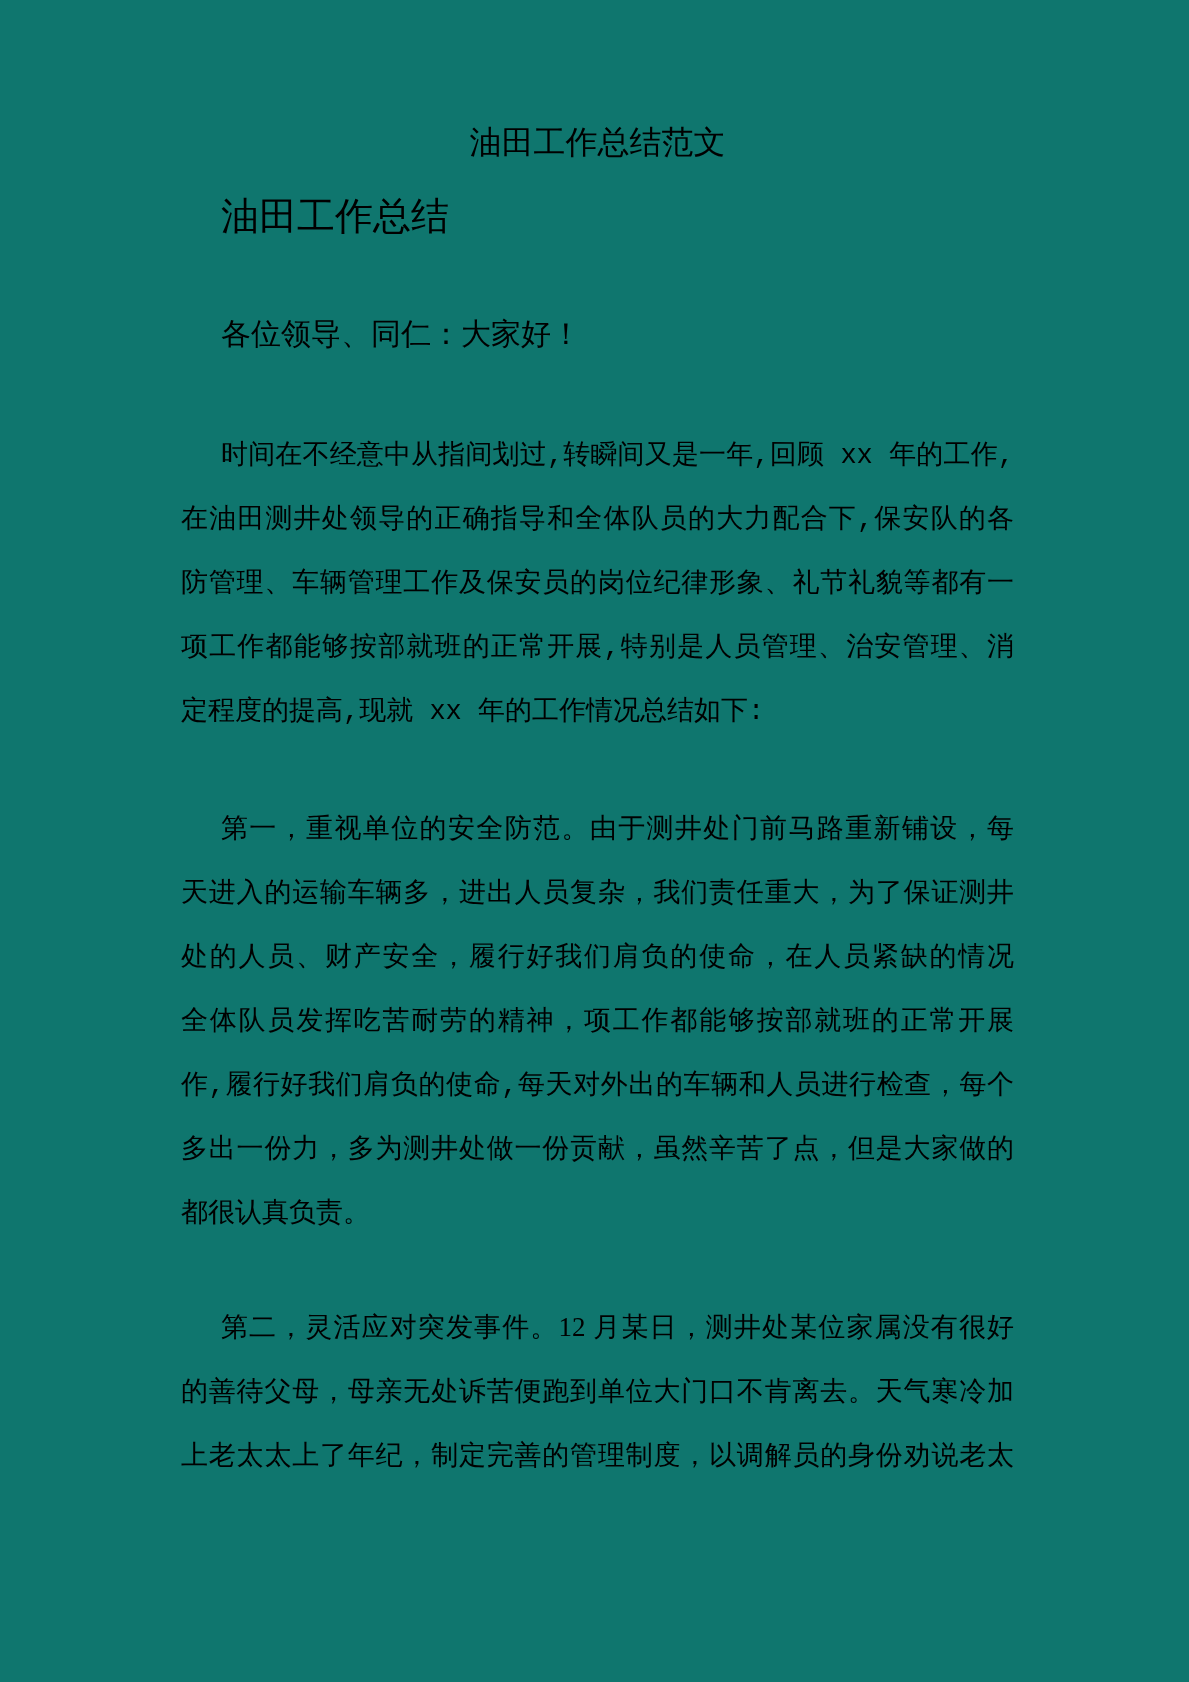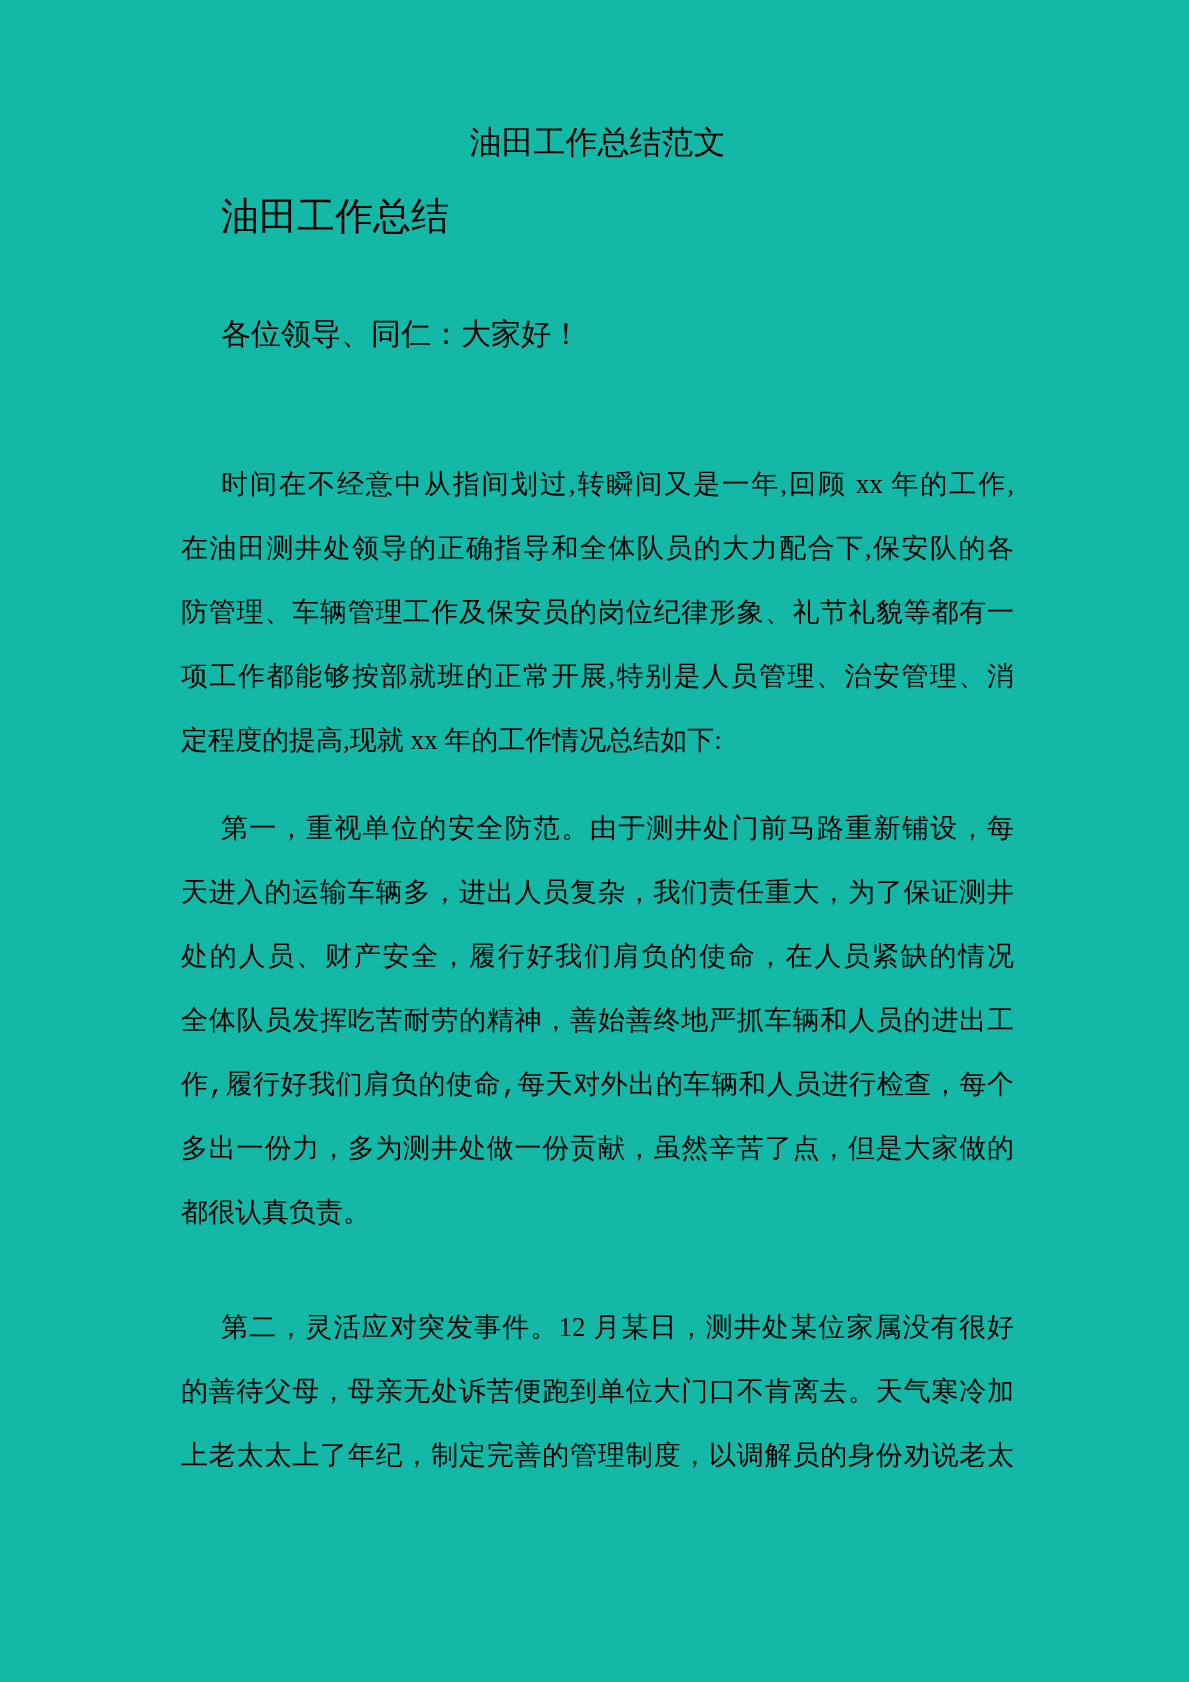--- a/index.html
+++ b/index.html
@@ -4,21 +4,21 @@
 <style>
   html, body {
     margin: 0;
     padding: 0;
     background: #ffffff;
   }
   .page {
     position: relative;
     width: 1189px;
     height: 1682px;
-    background: #14b8a6;
+    background: #0f766e;
     color: #000000;
     font-family: "Liberation Serif", "DejaVu Serif", serif;
     overflow: hidden;
   }
   .doc-title {
     position: absolute;
     top: 110px;
     left: 181px;
     width: 833px;
     height: 64px;
@@ -50,21 +50,21 @@
     font-size: 30px;
     text-indent: 40px;
     white-space: nowrap;
   }
   .para {
     position: absolute;
     left: 181px;
     width: 833px;
     font-size: 27px;
   }
-  .para-1 { top: 452px; }
+  .para-1 { top: 424px; font-family: Liberation Mono, monospace; }
   .para-2 { top: 798px; font-family: Liberation Mono, monospace; }
   .para-3 { top: 1295px; }
   .line {
     height: 64px;
     line-height: 64px;
     overflow: hidden;
   }
   .jline {
     text-align: justify;
     text-justify: inter-character;
@@ -93,21 +93,21 @@
     <div class="line jline">在油田测井处领导的正确指导和全体队员的大力配合下,保安队的各</div>
     <div class="line jline">防管理、车辆管理工作及保安员的岗位纪律形象、礼节礼貌等都有一</div>
     <div class="line jline">项工作都能够按部就班的正常开展,特别是人员管理、治安管理、消</div>
     <div class="line">定程度的提高,现就 xx 年的工作情况总结如下:</div>
   </div>
 
   <div class="para para-2">
     <div class="line jline indent">第一，重视单位的安全防范。由于测井处门前马路重新铺设，每</div>
     <div class="line jline">天进入的运输车辆多，进出人员复杂，我们责任重大，为了保证测井</div>
     <div class="line jline">处的人员、财产安全，履行好我们肩负的使命，在人员紧缺的情况下，</div>
-    <div class="line jline">全体队员发挥吃苦耐劳的精神，善始善终地严抓车辆和人员的进出工</div>
+    <div class="line jline">全体队员发挥吃苦耐劳的精神，项工作都能够按部就班的正常开展</div>
     <div class="line jline">作,履行好我们肩负的使命,每天对外出的车辆和人员进行检查，每个人</div>
     <div class="line jline">多出一份力，多为测井处做一份贡献，虽然辛苦了点，但是大家做的</div>
     <div class="line">都很认真负责。</div>
   </div>
 
   <div class="para para-3">
     <div class="line jline indent">第二，灵活应对突发事件。12 月某日，测井处某位家属没有很好</div>
     <div class="line jline">的善待父母，母亲无处诉苦便跑到单位大门口不肯离去。天气寒冷加</div>
     <div class="line jline">上老太太上了年纪，制定完善的管理制度，以调解员的身份劝说老太</div>
   </div>

